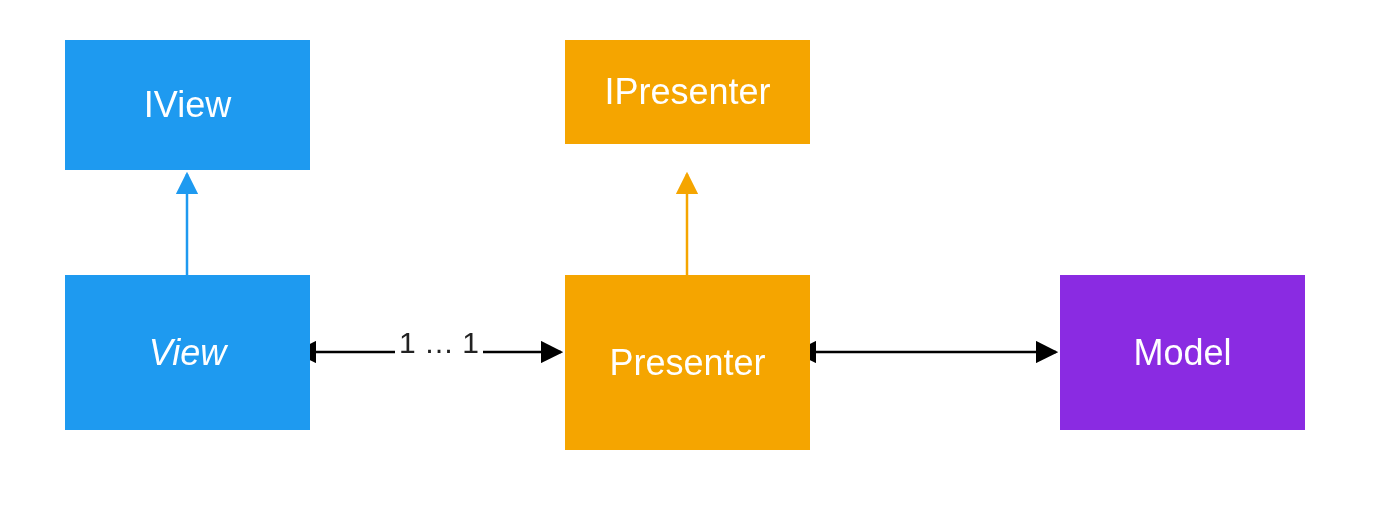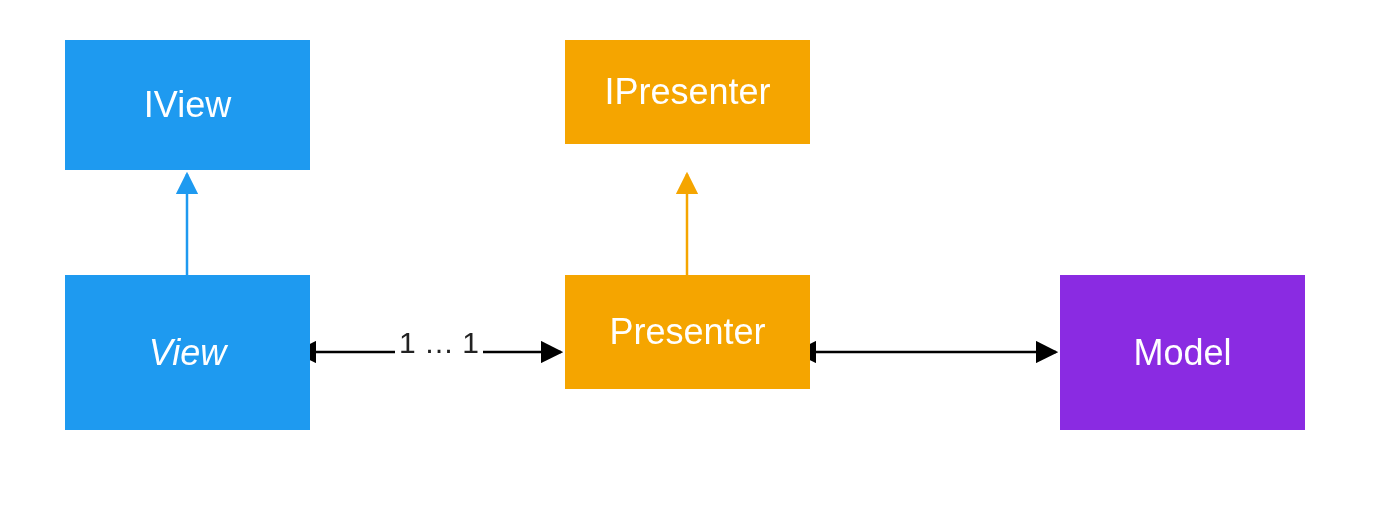--- a/index.html
+++ b/index.html
@@ -74,21 +74,21 @@
   </div>
 
   <div class="box" style="left: 65px; top: 275px; width: 245px; height: 155px; background: rgb(30, 154, 240); font-style: italic;">
     <span>View</span>
   </div>
 
   <div class="box" style="left: 565px; top: 40px; width: 245px; height: 104px; background: rgb(245, 165, 0);">
     <span>IPresenter</span>
   </div>
 
-  <div class="box" style="left: 565px; top: 275px; width: 245px; height: 114px; background: rgb(245, 165, 0);">
+  <div class="box" style="left: 565px; top: 275px; width: 245px; height: 175px; background: rgb(245, 165, 0);">
     <span>Presenter</span>
   </div>
 
   <div class="box" style="left: 1060px; top: 275px; width: 245px; height: 155px; background: rgb(138, 43, 226);">
     <span>Model</span>
   </div>
 
   <div class="edge-label" style="left:395px; top:305px;">1 … 1</div>
 
 </div>

